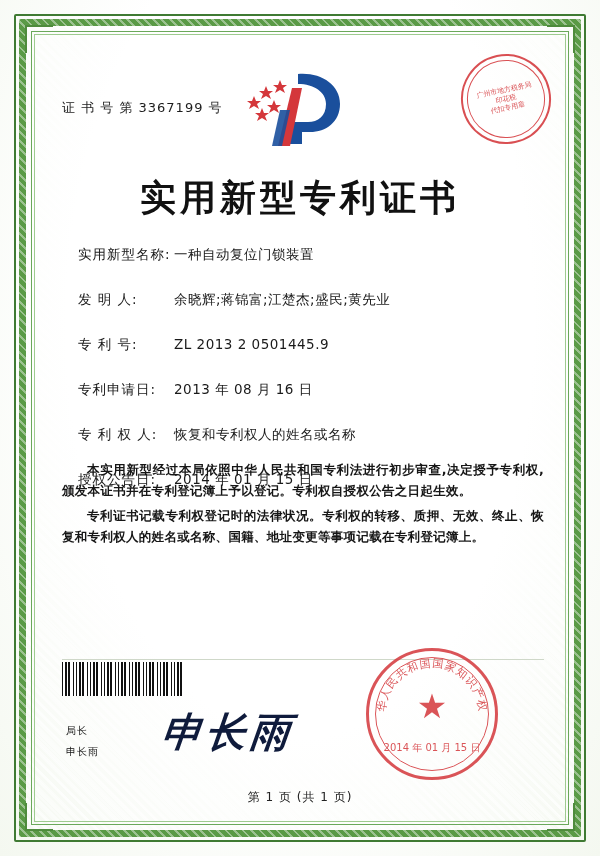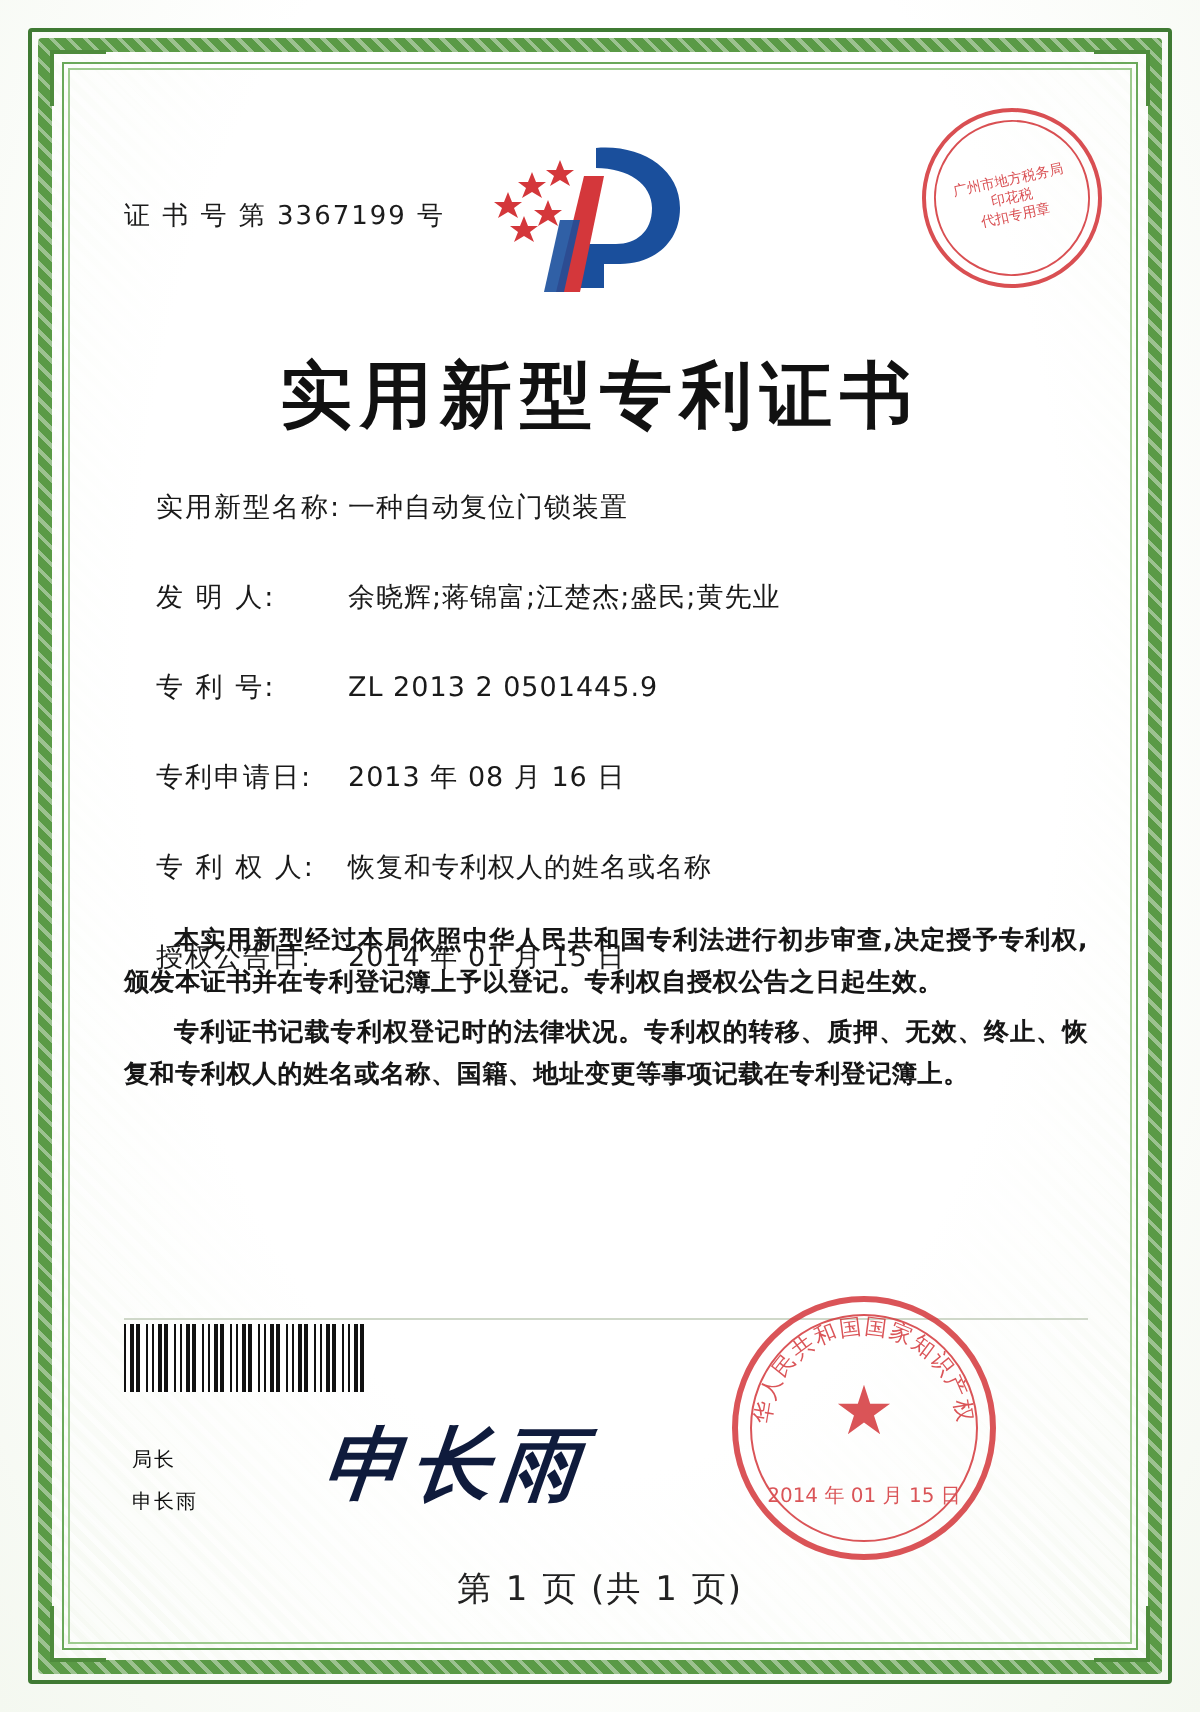--- a/index.html
+++ b/index.html
@@ -154,21 +154,21 @@
   .seal-main .arc{
     position:absolute;left:0;top:0;width:100%;height:100%;
   }
   .seal-main .arc text{
     font-size:11px;fill:#d4373b;
     font-family:"DejaVu Sans","Liberation Sans",sans-serif;
     letter-spacing:1px;
   }
   .pagefoot{
     position:absolute;left:0;right:0;bottom:6px;
-    text-align:center;font-size:17px;color:#222;letter-spacing:1px;
+    text-align:center;font-size:12px;color:#222;letter-spacing:1px;
   }
   .divider{
     position:absolute;left:18px;right:12px;bottom:152px;
     border-top:1px solid #cfd8c9;
   }
 </style>
 </head>
 <body>
 
 <div class="cert">

